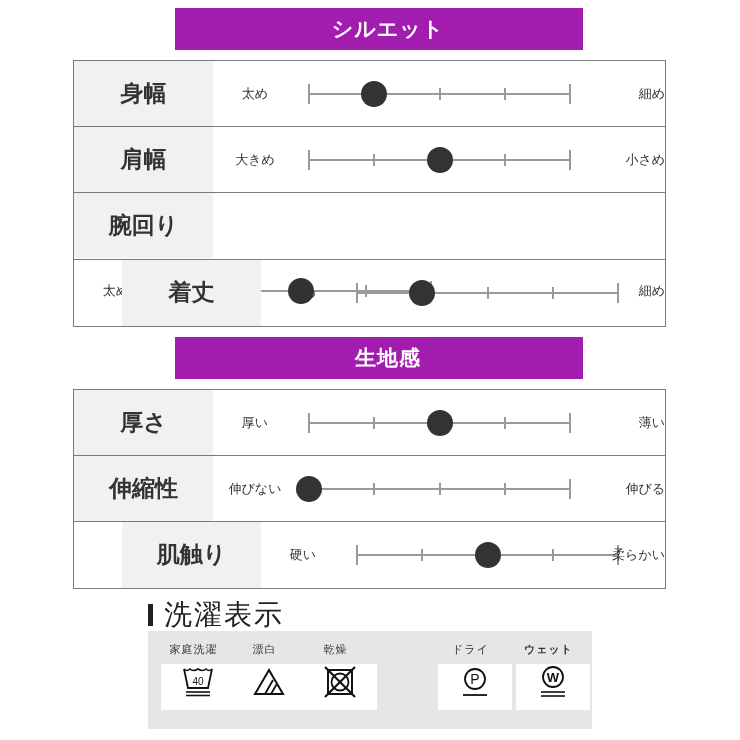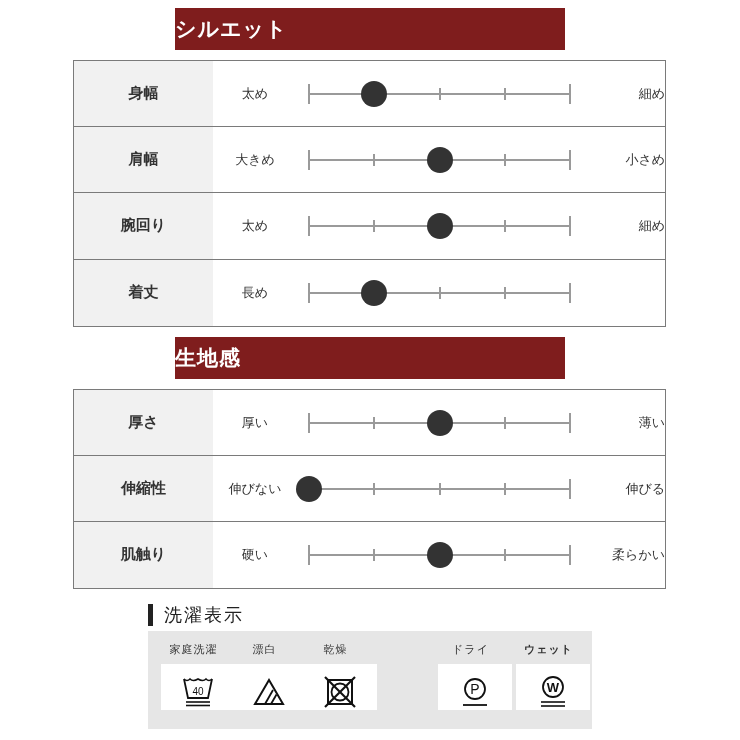--- a/index.html
+++ b/index.html
@@ -1,38 +1,38 @@
 <!DOCTYPE html>
 <html><head>
 <meta charset="utf-8">
 <style>
   html, body { margin:0; padding:0; background:#ffffff; }
   body { width:740px; height:740px; position:relative; overflow:hidden; font-family:"DejaVu Sans", sans-serif; color:#333; }
-  .section-header { position:absolute; left:175px; width:390px; height:42px; background:#7f1d1d; color:#fff; font-size:21px; font-weight:bold; text-align:left; line-height:42px; letter-spacing:1px; }
+  .section-header { position:absolute; left:175px; width:390px; height:42px; background:#a21caf; color:#fff; font-size:21px; font-weight:bold; text-align:center; line-height:42px; letter-spacing:1px;padding-left:18px; }
   .spec-table { position:absolute; left:73px; width:593px; border:1px solid #7a7a7a; box-sizing:border-box; }
   .spec-row { position:relative; height:66px; border-bottom:1px solid #7a7a7a; box-sizing:border-box; display:flex; }
-  .spec-row:last-child { border-bottom:none; }
-  .row-label { width:139px; background:#f1f1f1; font-size:15px; font-weight:bold; color:#333; text-align:center; line-height:65px; }
+  .spec-row:last-child { border-bottom:none;margin-left:48px; }
+  .row-label { width:139px; background:#f1f1f1; font-size:23px; font-weight:bold; color:#333; text-align:center; line-height:65px; }
   .row-body { position:relative; flex:1; }
   .left-term, .right-term { position:absolute; top:0; line-height:65px; font-size:13px; color:#333; text-align:center; width:84px; }
   .left-term { left:0; }
   .right-term { right:0;text-align:right; }
   .scale { position:absolute; left:96px; width:261px; top:33px; height:0; }
   .scale-line { position:absolute; left:0; right:0; top:-1px; height:2px; background:#9a9a9a; }
   .tick { position:absolute; width:2px; background:#9a9a9a; }
   .tick.end { height:20px; top:-10px; }
   .tick.mid { height:12px; top:-6px; }
   .dot { position:absolute; width:26px; height:26px; border-radius:50%; background:#333; top:-13px; margin-left:-13px; }
   .wash-title { position:absolute; left:148px; top:601px; height:28px; display:flex; align-items:center; }
   .wash-bar { width:5px; height:22px; background:#222; margin-right:11px; }
-  .wash-title-text { font-size:18px; color:#222; letter-spacing:2px; }
+  .wash-title-text { font-size:28px; color:#222; letter-spacing:2px; }
   .wash-box { position:absolute; left:148px; top:631px; width:444px; height:98px; background:#e6e6e6; }
   .wash-item { position:absolute; top:0; width:65px; }
   .wash-label { height:33px; line-height:38px; font-size:11px; color:#333; text-align:center; letter-spacing:1px; }
-  .wash-icon { width:74px; height:46px; background:#fff; display:flex; align-items:flex-end; justify-content:center; }
+  .wash-icon { width:74px; height:46px; background:#fff; display:flex; align-items:flex-start; justify-content:center; }
 </style>
 </head>
 <body>
 
 <div class="section-header" style="top:8px;">シルエット</div>
 
 <div class="spec-table" style="top:60px;">
   <div class="spec-row">
     <div class="row-label">身幅</div>
     <div class="row-body">
@@ -58,21 +58,21 @@
           <div class="tick end" style="left: -1px;"></div>
           <div class="tick mid" style="left: 64px;"></div>
           <div class="tick mid" style="left: 130px;"></div>
           <div class="tick mid" style="left: 195px;"></div>
           <div class="tick end" style="left: 260px;"></div>
           <div class="dot" style="left: 131px;"></div>
         </div>
       <div class="right-term">小さめ</div>
     </div>
   </div>
-  <div class="spec-row" style="height:67px;">
+  <div class="spec-row" style="height:67px;flex-direction:column;">
     <div class="row-label">腕回り</div>
     <div class="row-body">
       <div class="left-term">太め</div>
       <div class="scale">
           <div class="scale-line"></div>
           <div class="tick end" style="left: -1px;"></div>
           <div class="tick mid" style="left: 64px;"></div>
           <div class="tick mid" style="left: 130px;"></div>
           <div class="tick mid" style="left: 195px;"></div>
           <div class="tick end" style="left: 260px;"></div>

